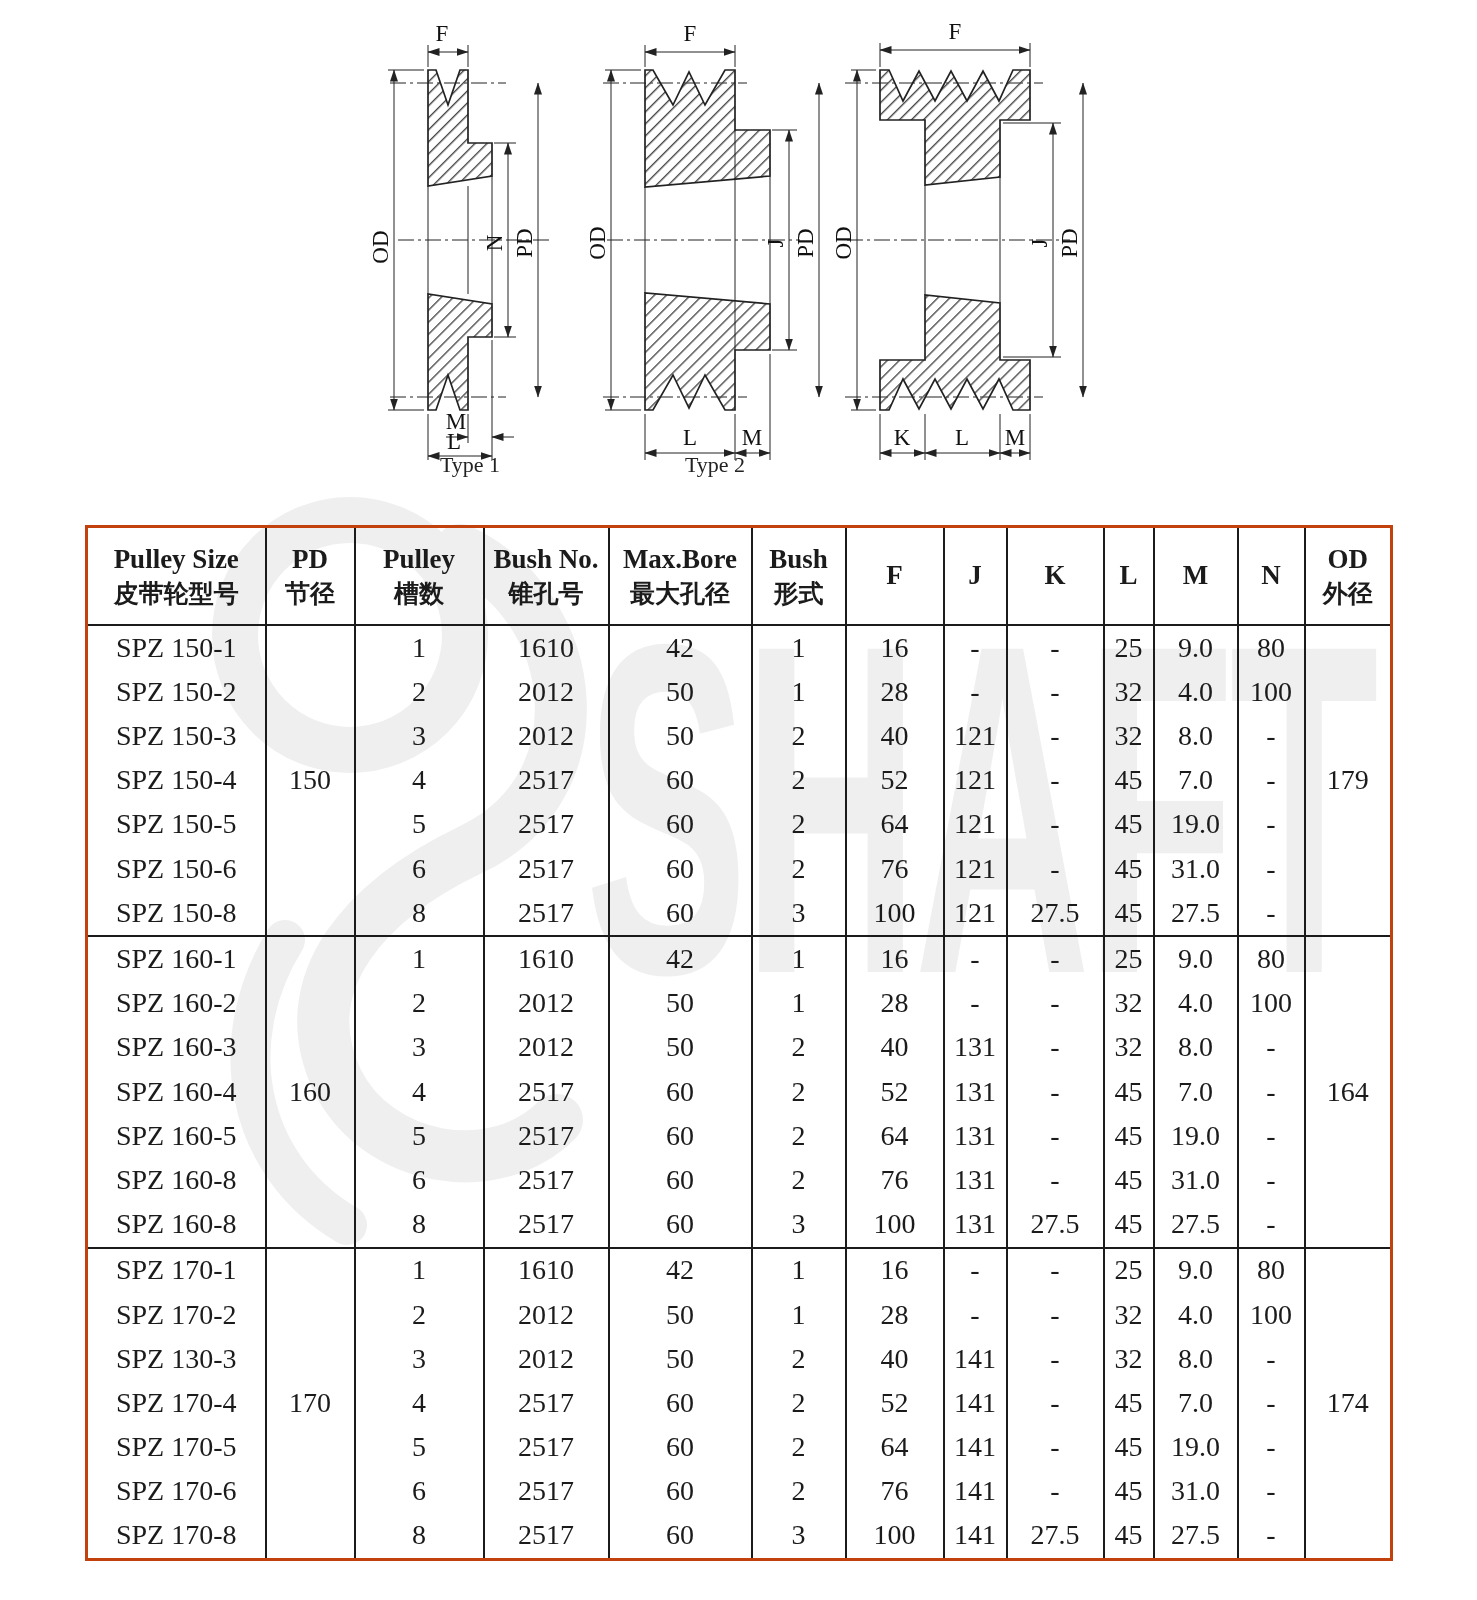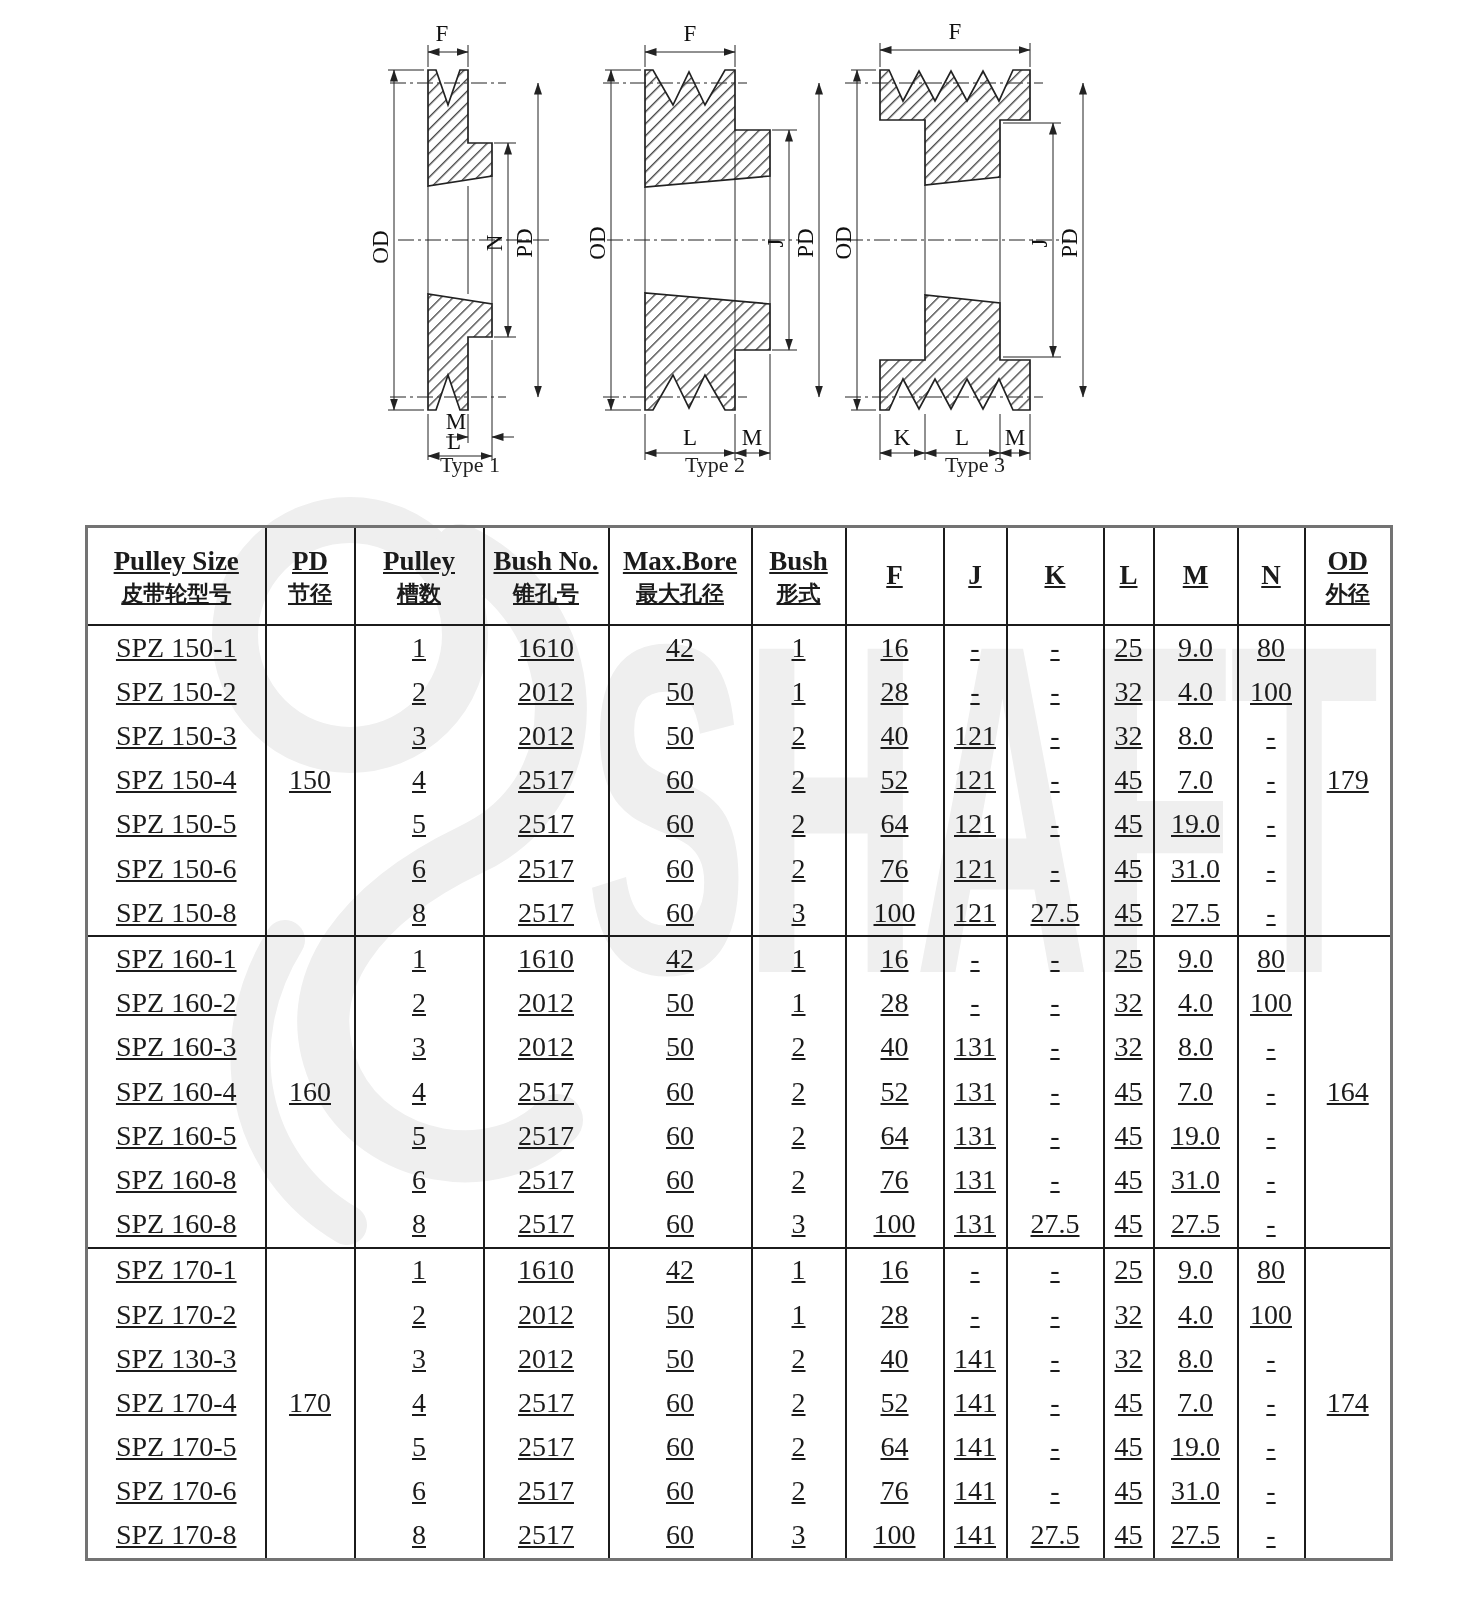--- a/index.html
+++ b/index.html
@@ -24,26 +24,26 @@
   .cl{stroke:#222;stroke-width:1;fill:none;stroke-dasharray:16 4 3 4;}
   .dim{stroke:#222;stroke-width:1;fill:none;marker-start:url(#arr);marker-end:url(#arr);}
   .dime{stroke:#222;stroke-width:1;fill:none;marker-end:url(#arr);}
   .draw text{font-family:"Liberation Serif",serif;font-size:23px;fill:#111;}
 
   
   #spec-table{position:absolute;left:85px;top:525px;width:1305px;height:1036px;z-index:1;
               border-collapse:collapse;table-layout:fixed;background:transparent;}
   #spec-table th,#spec-table td{border-left:2px solid #1b1b1b;padding:0;text-align:center;
               vertical-align:middle;}
-  #spec-table{border:3px solid #737373;text-decoration:underline;}
+  #spec-table{border:3px solid #c2410c;}
   #spec-table thead th{border-bottom:2.5px solid #1b1b1b;height:96px;}
   #spec-table tbody{border-top:2.5px solid #1b1b1b;}
   #spec-table td{font-size:28px;height:44px;line-height:1.1;}
   .hen{font-size:27px;font-weight:bold;line-height:1.3;}
-  .hzh{font-size:22px;font-weight:bold;line-height:1.35;}
+  .hzh{font-size:25px;font-weight:bold;line-height:1.35;}
 </style>
 </head>
 <body>
 
 <div class="page">
 
   <div class="watermark">
     <svg class="wm-swirl" width="480" height="850" viewBox="0 0 480 850">
       <circle cx="185" cy="215" r="115" stroke="#efefef" stroke-width="46" fill="none"></circle>
       <path d="M295,130 C420,190 435,370 305,430 C205,478 125,560 172,660 C212,742 330,762 392,700" stroke="#efefef" stroke-width="52" fill="none" stroke-linecap="round"></path>
@@ -170,21 +170,20 @@
     <line class="thin" x1="90" y1="399" x2="90" y2="446"></line>
     <line class="thin" x1="165" y1="399" x2="165" y2="446"></line>
     <line class="thin" x1="195" y1="399" x2="195" y2="446"></line>
     <line class="dim" x1="45" y1="438" x2="90" y2="438"></line>
     <line class="dim" x1="90" y1="438" x2="165" y2="438"></line>
     <line class="dim" x1="165" y1="438" x2="195" y2="438"></line>
     <text x="67" y="430" text-anchor="middle">K</text>
     <text x="127" y="430" text-anchor="middle">L</text>
     <text x="180" y="430" text-anchor="middle">M</text>
   </svg>
-  <div id="c3" class="cap">Type 3</div>
 
   <table id="spec-table">
       <colgroup>
         <col style="width: 179px;">
         <col style="width: 89px;">
         <col style="width: 129px;">
         <col style="width: 125px;">
         <col style="width: 143px;">
         <col style="width: 94px;">
         <col style="width: 98px;">

